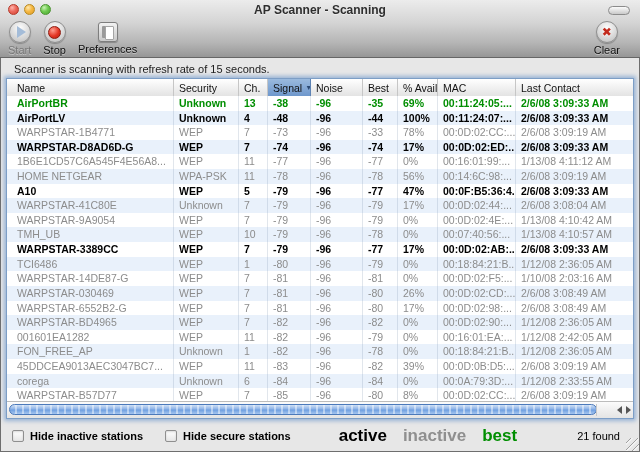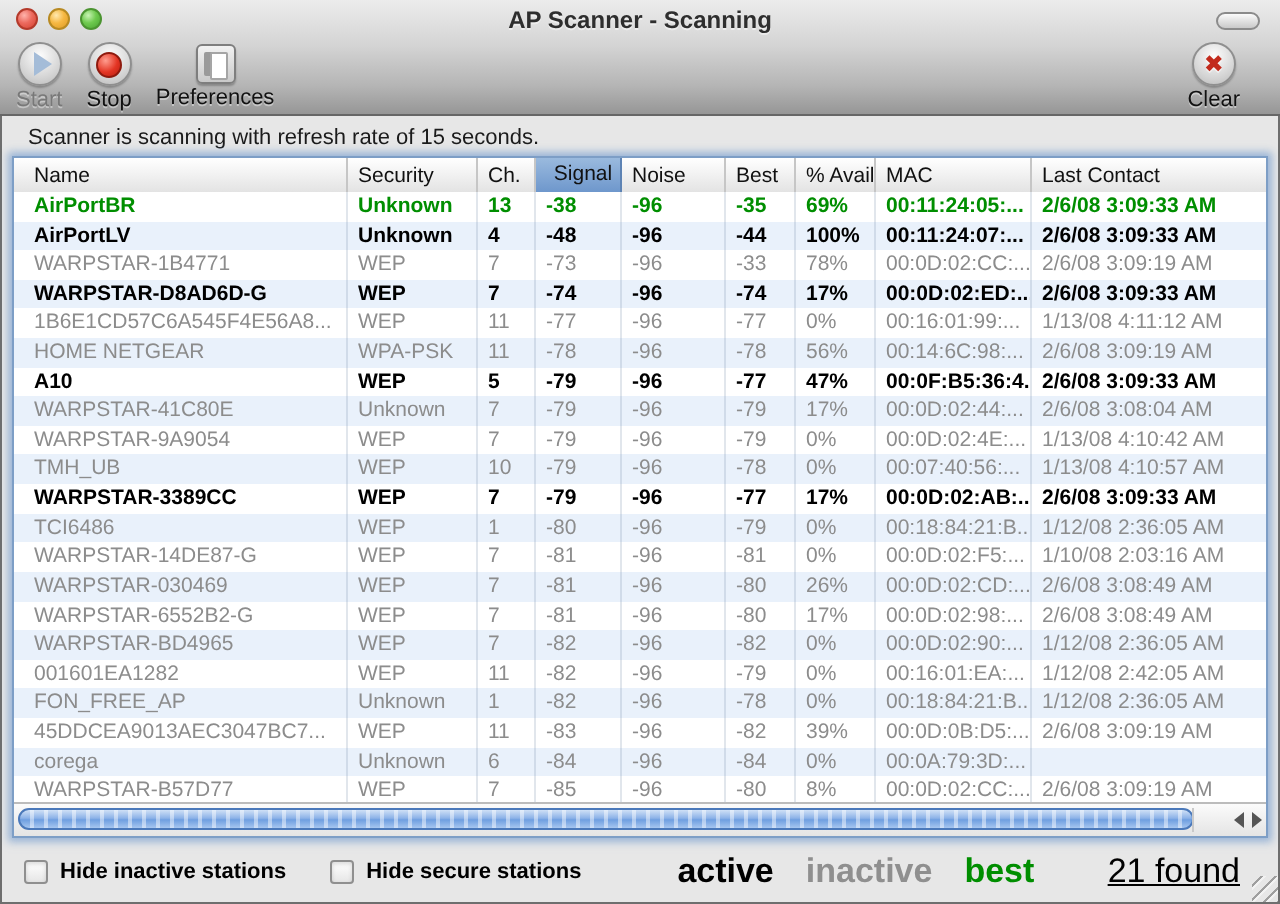--- a/index.html
+++ b/index.html
@@ -61,21 +61,21 @@
   .sort-arrow{font-size:7px;color:#2c4a73;}
   .tbody{position:absolute;top:17px;bottom:16px;left:0;right:0;overflow:hidden;}
   .tr{display:flex;height:14.62px;line-height:14.6px;background:#fff;}
   .tr.stripe{background:#e9f1fb;}
   .td{box-sizing:border-box;padding-left:5px;font-size:10.5px;white-space:nowrap;overflow:hidden;
     border-right:1px solid rgba(120,140,170,.22);}
   .tr.active .td{color:#000;font-weight:bold;}
   .tr.inactive .td{color:#8c8c8c;}
   .tr.best .td{color:#008e00;font-weight:bold;}
   .c0{width:167px;padding-left:10px;}
-  .c1{width:65px;}.c2{width:29px;}.c3{width:43px;flex-direction:column;}.c4{width:52px;}.c5{width:35px;}.c6{width:40px;}.c7{width:78px;}
+  .c1{width:65px;}.c2{width:29px;}.c3{width:43px;}.c4{width:52px;}.c5{width:35px;}.c6{width:40px;}.c7{width:78px;}
   .c8{flex:1;border-right:none;}
   
   .hscroll{position:absolute;left:0;right:0;bottom:0;height:16px;background:linear-gradient(#fbfbfb,#e4e4e4);border-top:1px solid #bcbcbc;}
   .hthumb{
     position:absolute;left:2px;right:36px;top:2px;height:11px;border-radius:6px;box-sizing:border-box;
     border:1px solid #4b79ba;
     background:
       repeating-linear-gradient(90deg,rgba(255,255,255,0) 0 5px,rgba(255,255,255,.45) 5px 7px),
       linear-gradient(#cfe0f6 0%,#8db3e8 45%,#6f9fe0 55%,#a6c6f0 100%);
   }
@@ -87,21 +87,21 @@
   
   .footer{position:absolute;left:0;right:0;bottom:0;height:33px;display:flex;align-items:center;padding:0 12px;box-sizing:border-box;}
   .chk{display:flex;align-items:center;gap:6px;margin-right:22px;}
   .box{width:12px;height:12px;border-radius:2px;box-sizing:border-box;border:1px solid #8f8f8f;
     background:linear-gradient(#ffffff,#e6e6e6);box-shadow:inset 0 1px 2px rgba(0,0,0,.15);}
   .chk .lbl{font-size:11px;font-weight:bold;color:#000;}
   .legend{display:flex;gap:16px;margin-left:26px;font-size:17px;font-weight:bold;}
   .legend .active{color:#000;}
   .legend .inactive{color:#8f8f8f;}
   .legend .best{color:#008e00;}
-  .found{margin-left:auto;font-size:17px;color:#000;padding-right:8px;text-decoration:underline;}
+  .found{margin-left:auto;font-size:11px;color:#000;padding-right:8px;}
   .grip{position:absolute;right:1px;bottom:1px;width:13px;height:13px;
     background:repeating-linear-gradient(135deg,rgba(0,0,0,0) 0 3px,#9f9f9f 3px 4px,#f2f2f2 4px 5px);}
 </style>
 </head>
 <body>
 
 <div class="chrome">
   <div class="titlebar">
     <div class="lights">
       <div class="light red"></div>
@@ -384,20 +384,21 @@
       </div>
       <div class="tr inactive stripe">
         <div class="td c0">corega</div>
         <div class="td c1">Unknown</div>
         <div class="td c2">6</div>
         <div class="td c3">-84</div>
         <div class="td c4">-96</div>
         <div class="td c5">-84</div>
         <div class="td c6">0%</div>
         <div class="td c7">00:0A:79:3D:...</div>
+        <div class="td c8">1/12/08 2:33:55 AM</div>
       </div>
       <div class="tr inactive">
         <div class="td c0">WARPSTAR-B57D77</div>
         <div class="td c1">WEP</div>
         <div class="td c2">7</div>
         <div class="td c3">-85</div>
         <div class="td c4">-96</div>
         <div class="td c5">-80</div>
         <div class="td c6">8%</div>
         <div class="td c7">00:0D:02:CC:...</div>

